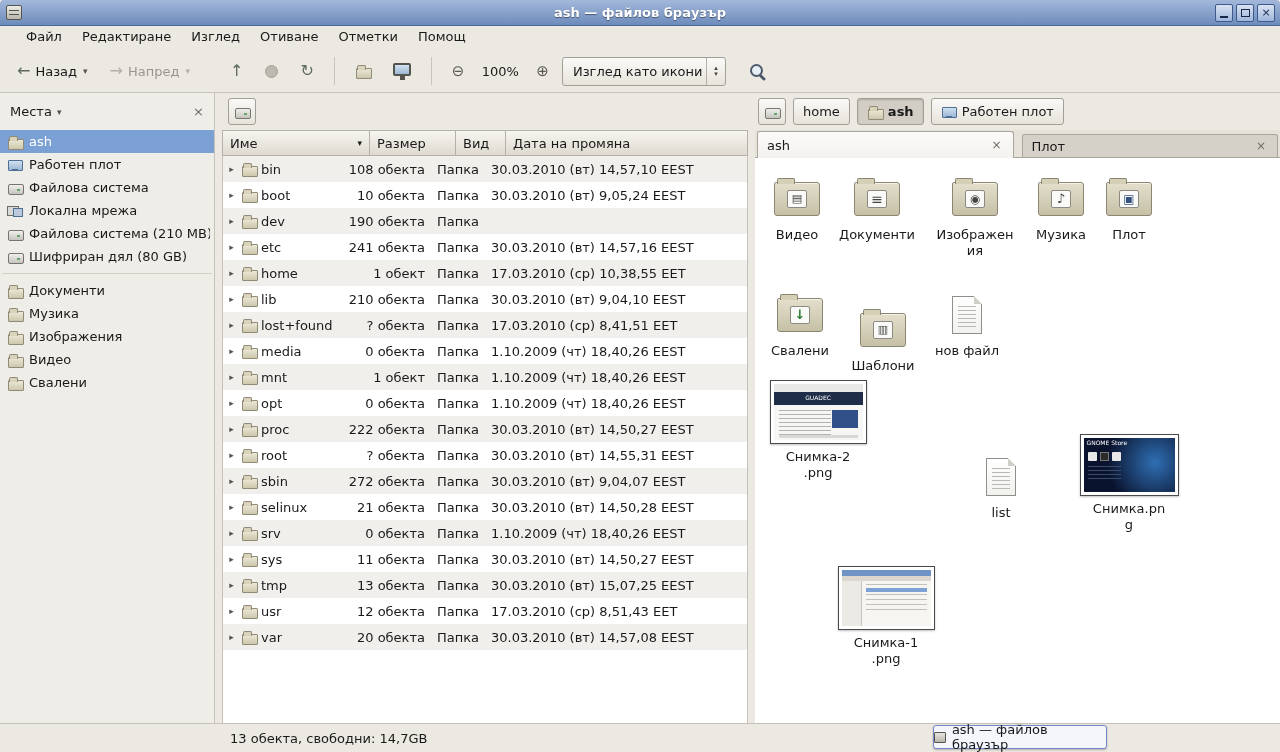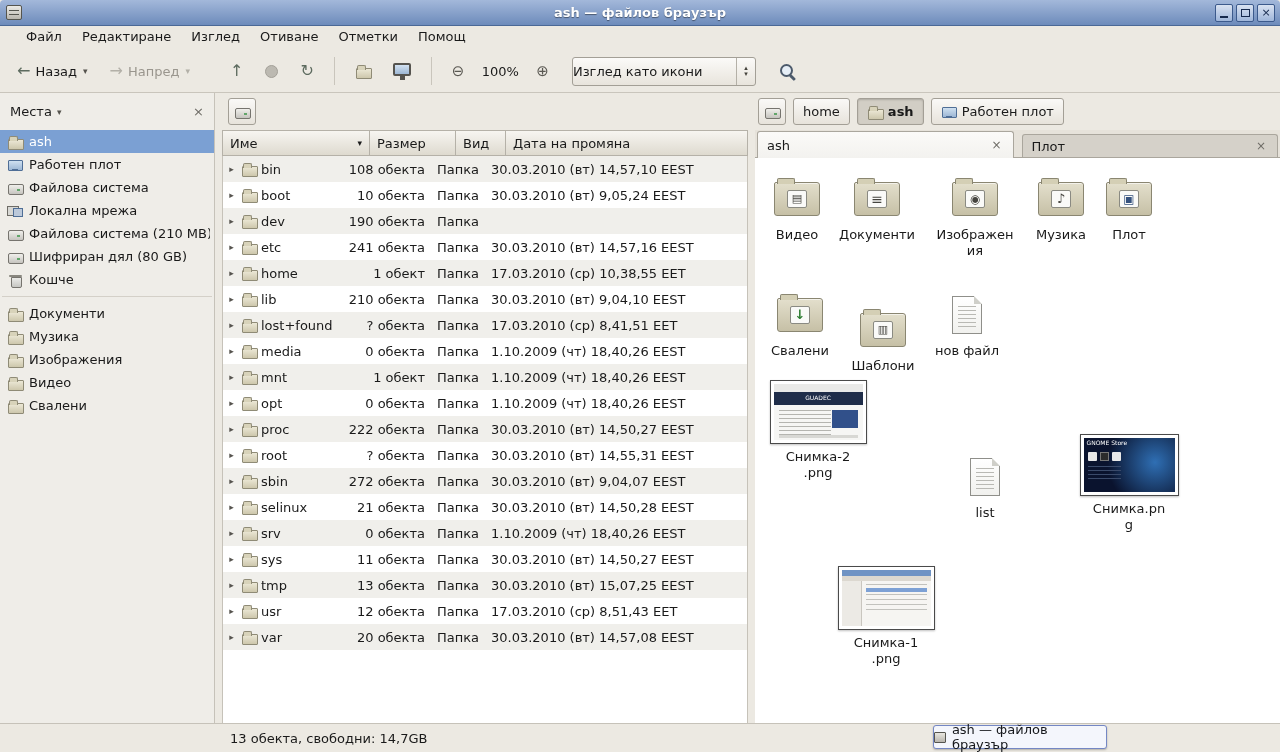--- a/index.html
+++ b/index.html
@@ -25,21 +25,21 @@
   .tbtn{display:flex;align-items:center;gap:5px;height:31px;padding:0 8px;border:1px solid transparent;border-radius:3px;background:transparent}
   .tbtn.disabled{color:#9a968e}
   .arrow-glyph{font-size:16px;color:#5d6b5f;line-height:1}
   .disabled .arrow-glyph{color:#b3b0a8}
   .drop-caret{font-size:9px;color:#55534d;margin-left:1px}
   .disabled .drop-caret{color:#b3b0a8}
   .tsep{width:1px;height:28px;background:#c9c5bc;margin:0 7px}
   .stop-dot{width:13px;height:13px;border-radius:50%;background:#bcb9b1;border:1px solid #a3a098}
   .zoom-glyph{font-size:15px;color:#5a5852}
   .zoom-label{width:46px;text-align:center}
-  .combo{display:flex;align-items:center;height:29px;border:1px solid #a39f96;border-radius:3px;background:linear-gradient(#fbfaf8,#e8e4dc);width:184px;justify-content:space-between;margin-left:10px}
+  .combo{display:flex;align-items:center;height:29px;border:1px solid #a39f96;border-radius:3px;background:linear-gradient(#fbfaf8,#e8e4dc);padding-left:10px;width:164px;justify-content:space-between;}
   .combo-spin{display:flex;flex-direction:column;align-items:center;justify-content:center;font-size:7px;line-height:6px;color:#44423c;border-left:1px solid #b4b0a7;height:100%;width:19px}
   .magnifier{width:17px;height:17px;position:relative;display:inline-block}
   .magnifier::before{content:"";position:absolute;left:1px;top:1px;width:9px;height:9px;border:2px solid #4c5a6b;border-radius:50%;background:#e6eef6}
   .magnifier::after{content:"";position:absolute;left:12px;top:11px;width:7px;height:3px;background:#4c5a6b;border-radius:1px;transform:rotate(45deg);transform-origin:0 0}
   .monitor{width:18px;height:13px;border:2px solid #55534e;border-radius:2px;background:linear-gradient(#d2e1f1,#9db7d4);position:relative;display:inline-block;margin-bottom:4px}
   .monitor::after{content:"";position:absolute;left:5px;bottom:-6px;width:5px;height:4px;background:#55534e}
 
   
   .i16{width:16px;height:16px;position:relative;display:inline-block;flex:none}
   .ii-folder::before{content:"";position:absolute;left:1px;top:5px;width:14px;height:9px;background:linear-gradient(#ece8d6,#cdc7ac);border:1px solid #8f8b76;border-radius:1px}
@@ -234,24 +234,20 @@
         <div class="side-item">
           <span class="i16 icon ii-drive"></span>
           <span class="side-label">Файлова система (210 MB)</span>
         </div>
 
         <div class="side-item">
           <span class="i16 icon ii-drive"></span>
           <span class="side-label">Шифриран дял (80 GB)</span>
         </div>
 
-        <div class="side-item">
-          <span class="i16 icon ii-trash"></span>
-          <span class="side-label">Кошче</span>
-        </div>
 
       <div class="side-sep"></div>
 
         <div class="side-item">
           <span class="i16 icon ii-folder"></span>
           <span class="side-label">Документи</span>
         </div>
 
         <div class="side-item">
           <span class="i16 icon ii-folder"></span>
@@ -612,21 +608,21 @@
             <span class="microtext">GUADEC</span>
           </div>
           <div style="position:absolute;left:5px;top:26px;width:52px;height:26px;background:repeating-linear-gradient(to bottom,#b5b5b0 0 1px,transparent 1px 4px)"></div>
           <div style="position:absolute;right:5px;top:26px;width:26px;height:18px;background:#31508a"></div>
           <div style="position:absolute;left:5px;bottom:2px;right:5px;height:3px;background:#d8d8d4"></div>
         </div>
       </div>
       <div class="iv-label w66">Снимка-2.png</div>
     </div>
 
-    <div class="iv-item" style="left:188px;top:290px;width:84px">
+    <div class="iv-item" style="left:204px;top:290px;width:84px">
       <div class="ic-wrap">
           <div class="doc-icon"></div>
         </div>
       <div class="iv-label">list</div>
     </div>
 
     <div class="iv-item" style="left:319px;top:276px;width:110px">
       <div class="thumb" style="width:99px;height:62px">
         <div class="tc" style="background:radial-gradient(circle at 78% 45%, #2f6fb4, #0a132e 62%)">
           <span class="microtext" style="position:absolute;left:3px;top:2px">GNOME Store</span>

